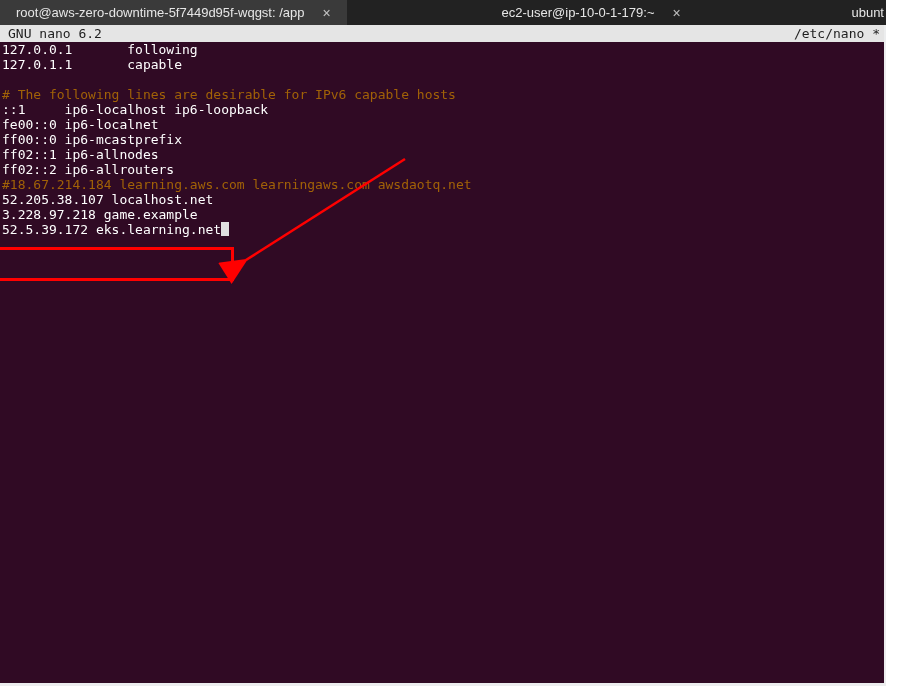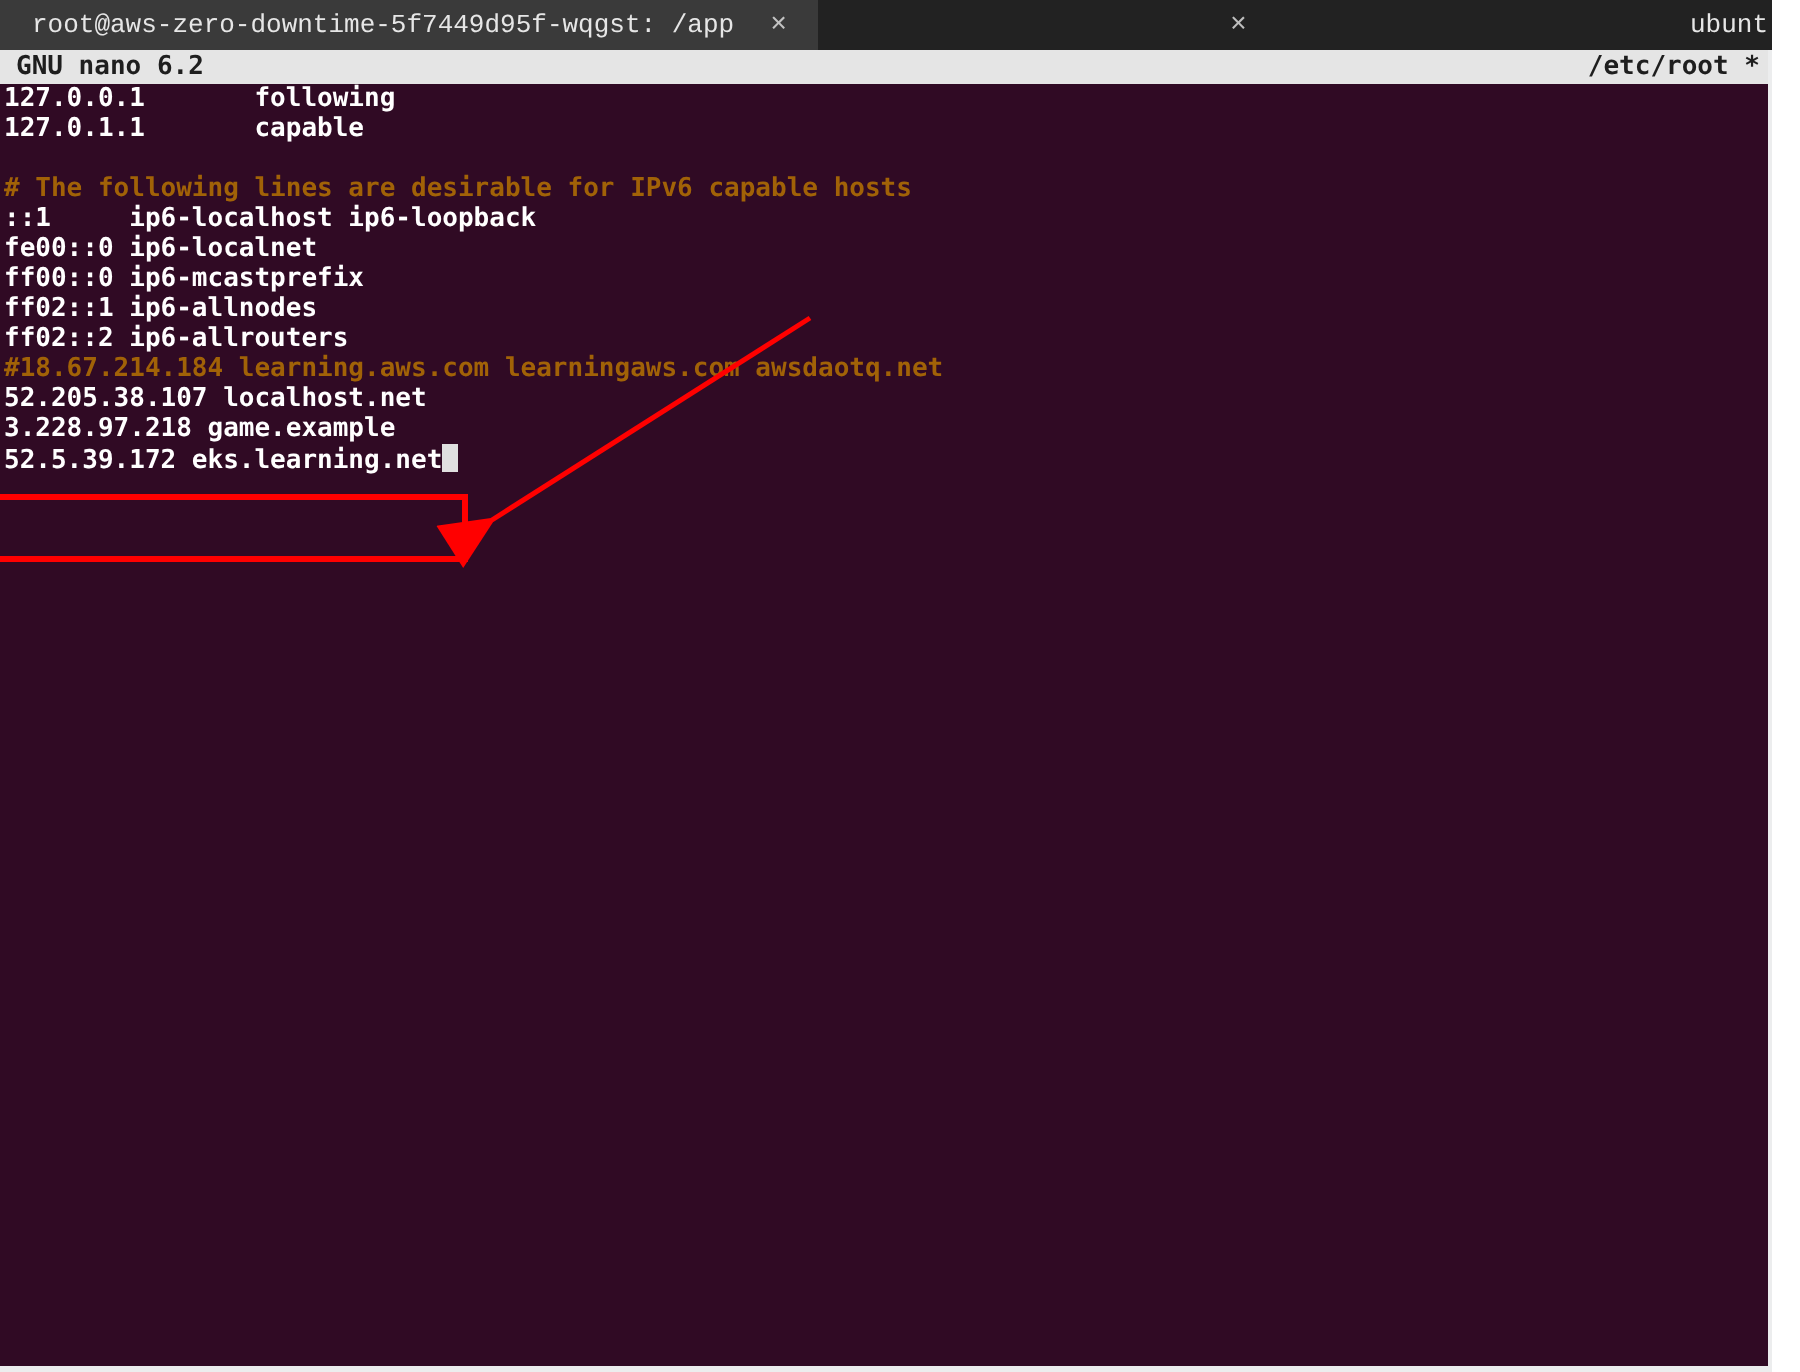--- a/index.html
+++ b/index.html
@@ -8,21 +8,21 @@
     height: 686px;
     overflow: hidden;
     background: #ecedee;
     font-family: "DejaVu Sans Mono", "Ubuntu Mono", Consolas, monospace;
   }
   .tab-bar {
     display: flex;
     align-items: stretch;
     background: #222222;
     height: 25px;
-    font-family: Liberation Mono, monospace;
+    font-family: Liberation Sans, sans-serif;
     font-size: 13px;
     color: #e6e6e6;
     overflow: hidden;
   }
   .tab {
     display: flex;
     align-items: center;
     height: 100%;
     padding: 0 16px;
     white-space: nowrap;
@@ -49,21 +49,20 @@
     margin-top: 0;
   }
   .terminal {
     position: relative;
     width: 884px;
     height: 658px;
     background: #300a24;
     color: #ffffff;
     font-size: 13px;
     line-height: 15px;
-    font-weight: bold;
   }
   .status-bar {
     display: flex;
     width: 100%;
     height: 17px;
     background: #e5e5e5;
     color: #1e1e1e;
     font-family: "DejaVu Sans Mono", Consolas, monospace;
     font-size: 13px;
     align-items: center;
@@ -109,35 +108,36 @@
 </head>
 <body>
 
 <div class="tab-bar">
   <div class="tab active">
     <span class="title">root@aws-zero-downtime-5f7449d95f-wqgst: /app</span>
     <span class="close">×</span>
   </div>
   <span class="spacer"></span>
   <div class="tab">
+    <span class="title">ec2-user@ip-10-0-1-179:~</span>
     <span class="close">×</span>
   </div>
   <span class="spacer"></span>
   <div class="tab cut">
     <span>ubunt</span>
   </div>
 </div>
 
 <div class="term-wrap">
   <div class="terminal">
     <div class="status-bar">
       <span class="left">  GNU nano 6.2</span>
       <span class="spacer"></span>
       <span class="right">
-        <span>/etc/root</span><span> *</span>
+        <span>/etc/nano</span><span> *</span>
       </span>
     </div>
 
 <pre class="editor"><span>127.0.0.1       following</span>
 <span>127.0.1.1       capable</span>
 <span></span>
 <span class="c-comment"># The following lines are desirable for IPv6 capable hosts</span>
 <span>::1     ip6-localhost ip6-loopback</span>
 <span>fe00::0 ip6-localnet</span>
 <span>ff00::0 ip6-mcastprefix</span>

